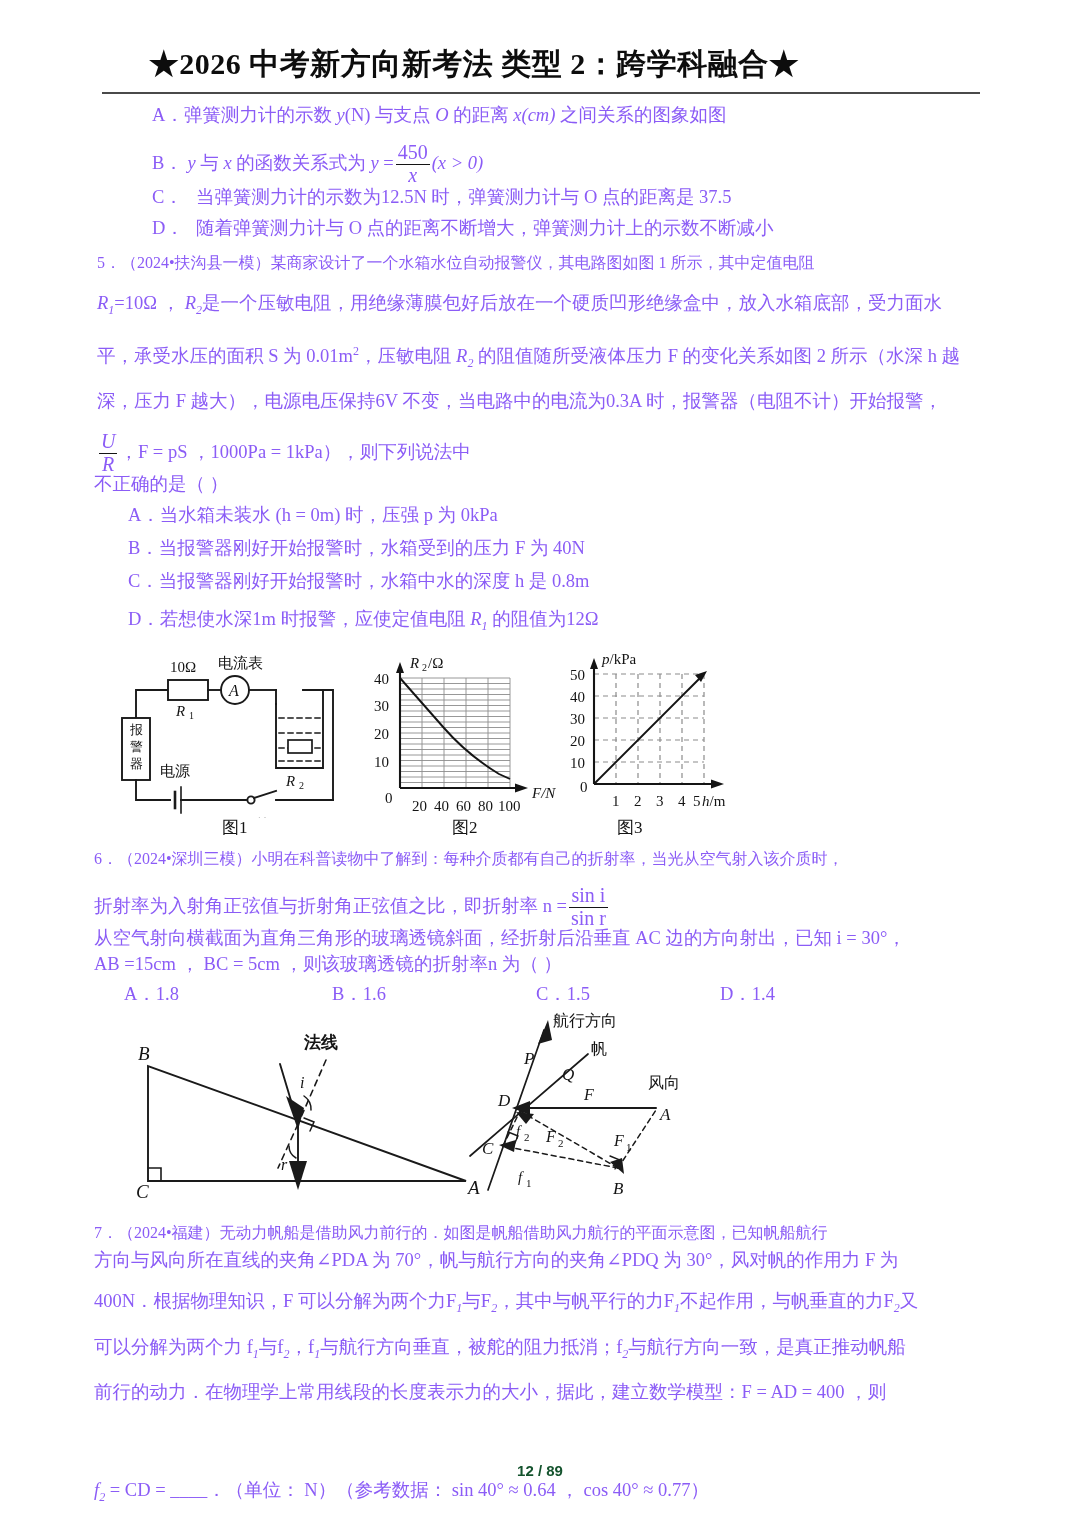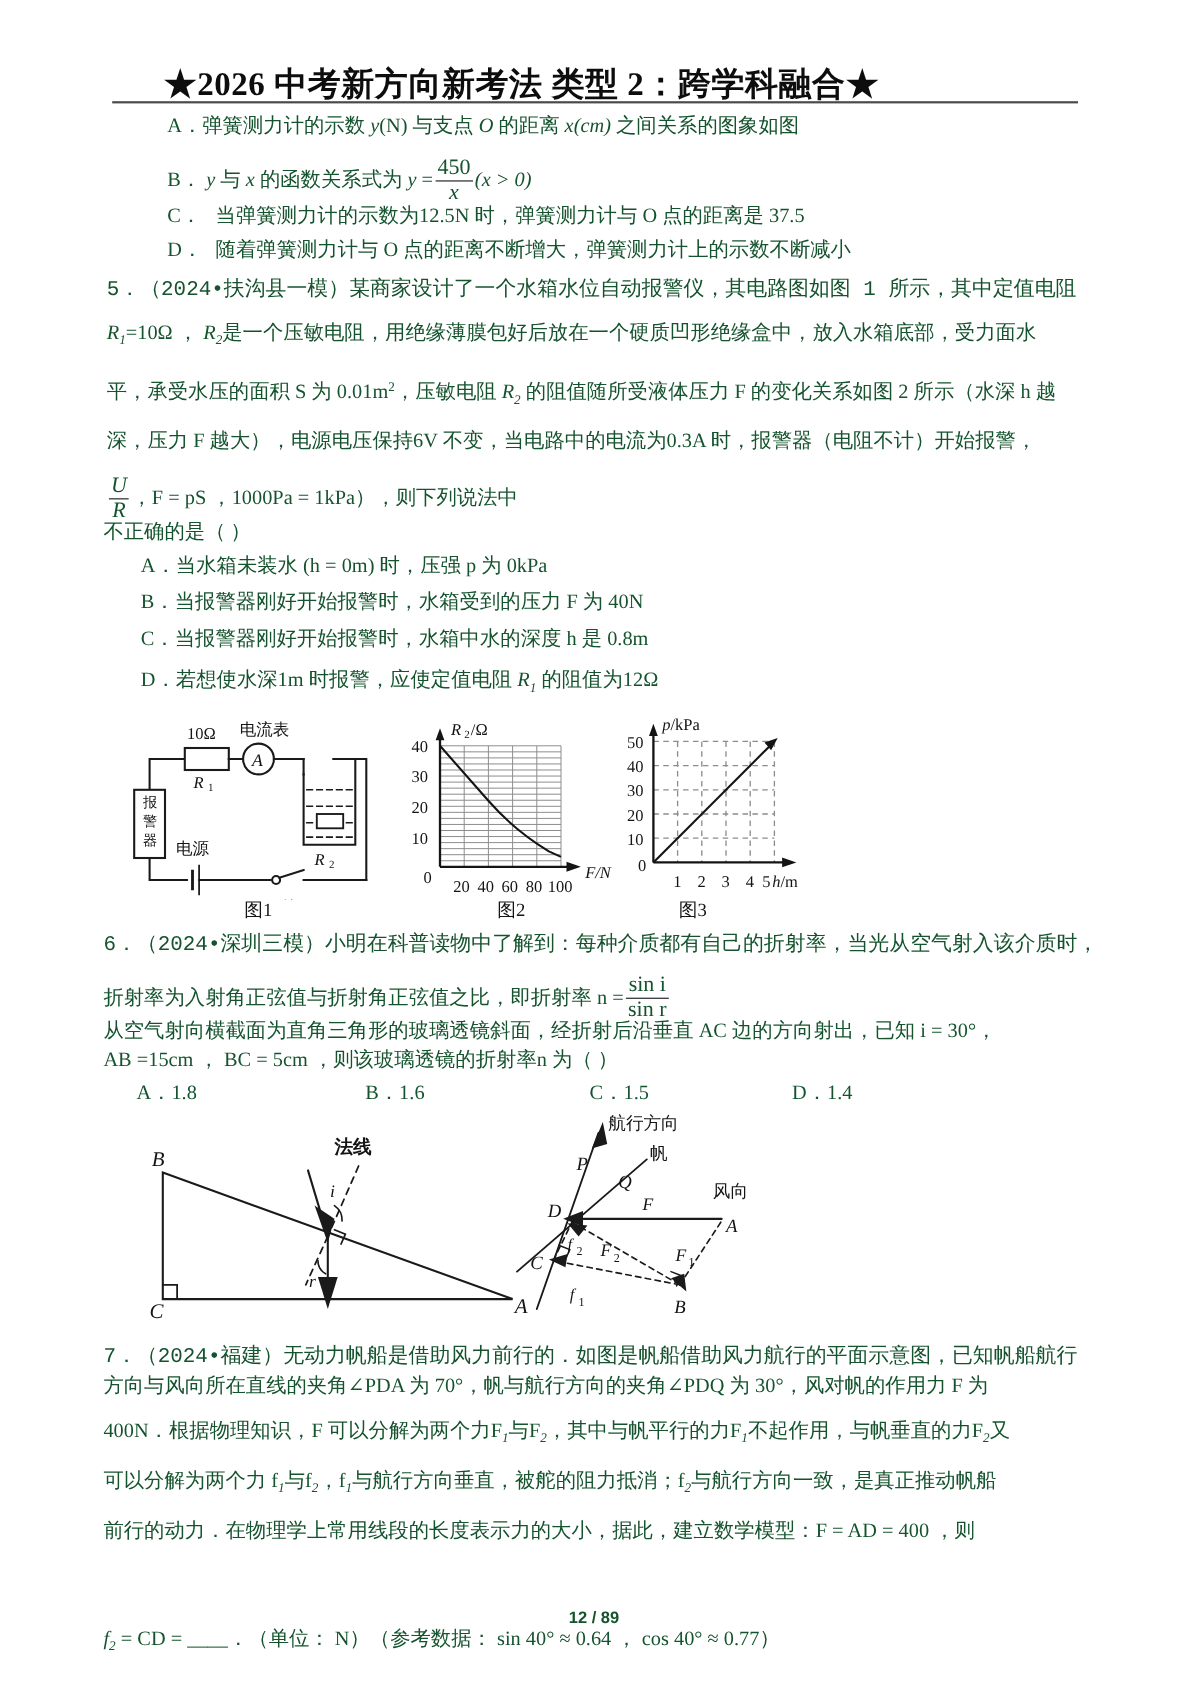--- a/index.html
+++ b/index.html
@@ -18,21 +18,21 @@
   .page {
     position: absolute;
     left: 0; top: 0;
     width: 1080px;
     height: 1528px;
   }
 
   
   .doc-title {
     position: absolute;
-    left: 0; top: 56px;
+    left: 0; top: 44px;
     width: 948px;
     text-align: center;
     font-family: "Liberation Serif", "DejaVu Serif", serif;
     font-weight: bold;
     font-size: 30px;
     letter-spacing: 0.5px;
     color: #0d0d0d;
   }
   .title-rule {
     position: absolute;
@@ -41,24 +41,24 @@
     height: 2px;
     background: #4a4a4a;
   }
 
   
   .line {
     position: absolute;
     font-size: 18.5px;
     line-height: 22px;
     white-space: nowrap;
-    color: #14532d;
+    color: #8b5cf6;
   }
   .opt { font-size: 18.5px; }
-  .q-no { font-size: 19px; font-family: Liberation Mono, monospace; }
+  .q-no { font-size: 16px; }
 
   i.v, em.v {
     font-style: italic;
     font-family: "Liberation Serif", "DejaVu Serif", serif;
   }
   .sub {
     font-size: 12px;
     vertical-align: sub;
     font-style: italic;
   }

